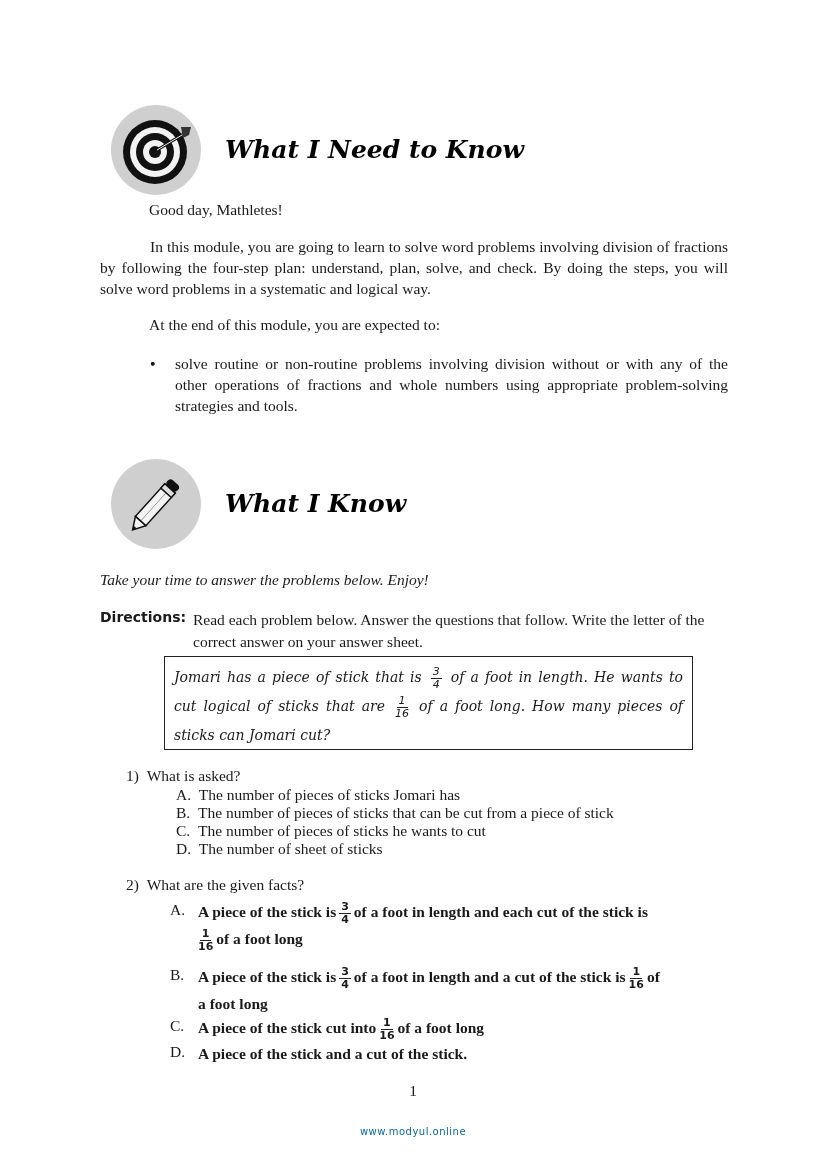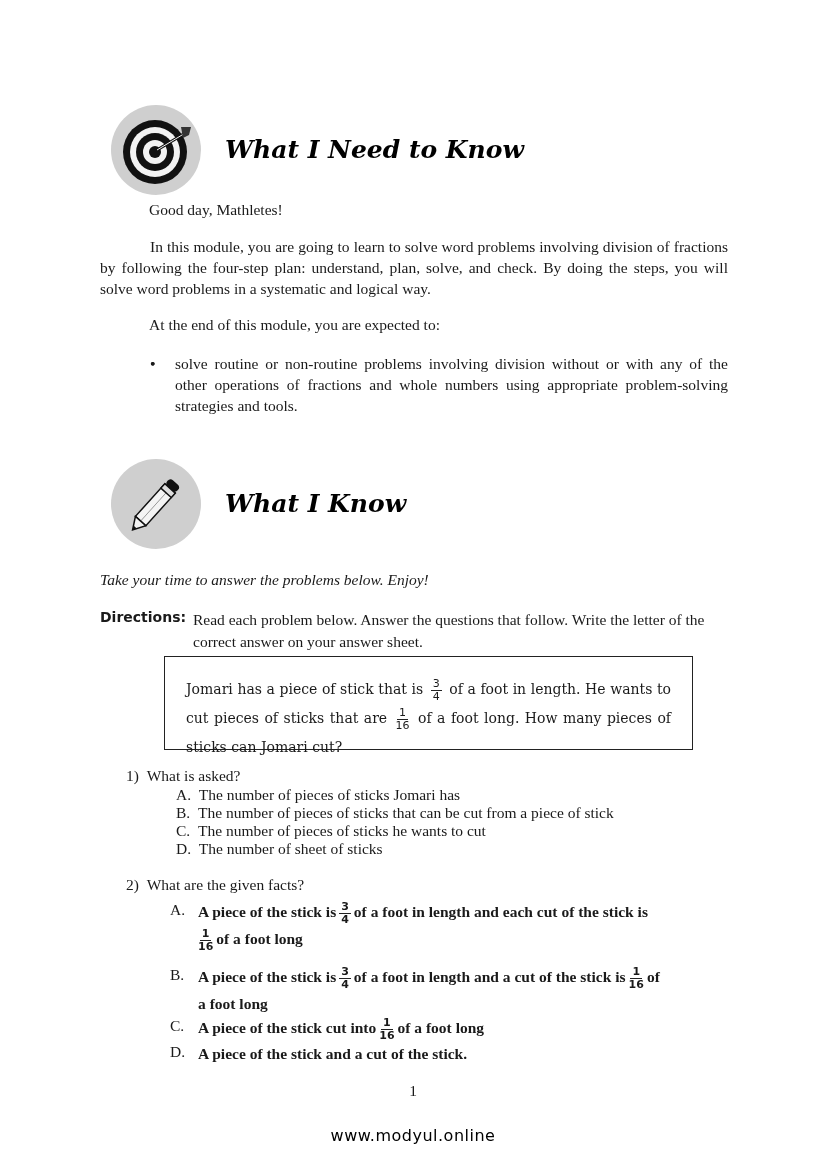--- a/index.html
+++ b/index.html
@@ -25,28 +25,28 @@
   .bullets li .dot { position: absolute; left: 2px; top: 0; }
   .frac {
     display: inline-flex; flex-direction: column; align-items: center; vertical-align: middle;
     font-family: "DejaVu Sans", sans-serif; font-size: 11px; line-height: 12px; margin: 0 3px;
   }
   .frac .num { border-bottom: 1px solid #222; padding: 0 2px; }
   .box {
     position: absolute; left: 164px; top: 656px; width: 529px; height: 94px;
     border: 1.5px solid #222; box-sizing: border-box; padding: 6px 9px;
   }
-  .box p { margin: 12px; line-height: 29px; text-align: justify; font-family: "DejaVu Serif", serif; font-size: 14px; }
+  .box p { margin: 0; line-height: 29px; text-align: justify; font-family: "DejaVu Serif", serif; font-size: 14px; font-style: italic; }
   .q { position: absolute; left: 126px; line-height: 18px; }
   .opt { position: absolute; left: 176px; line-height: 18px; }
   .opt2 { position: absolute; left: 170px; width: 560px; }
   .opt2 .lbl { position: absolute; left: 0; }
   .opt2 .txt { position: absolute; left: 28px; width: 530px; line-height: 25px; font-weight: bold; }
   .pg { position: absolute; left: 0; width: 826px; text-align: center; }
-  .watermark { font-family: "DejaVu Sans", sans-serif; color: #000000; font-size: 16px; letter-spacing: 0.5px; }
+  .watermark { font-family: "DejaVu Sans", sans-serif; color: #0369a1; font-size: 10px; letter-spacing: 0.5px; }
 </style>
 </head>
 <body>
 
 <div class="icon-circle" style="left:111px;top:105px;">
   <svg width="90" height="90" viewBox="0 0 90 90">
     <circle cx="44" cy="47" r="32" fill="#111"></circle>
     <circle cx="44" cy="47" r="25" fill="#f2f2f2"></circle>
     <circle cx="44" cy="47" r="19" fill="#111"></circle>
     <circle cx="44" cy="47" r="12" fill="#f2f2f2"></circle>
@@ -89,21 +89,21 @@
 <div class="abs serif" style="left:193px;top:609px;width:536px;line-height:22px;text-indent:0;">Read each problem below.  Answer the questions that follow.  Write the letter of the correct answer on your answer sheet.</div>
 
 <div class="box">
   <p>
     <span>Jomari has a piece of stick that is</span>
     <span class="frac">
         <span class="num">3</span>
         <span>4</span>
       </span>
     <span>of a foot in length.  He wants to</span>
-    <span>cut pieces of sticks that are</span>
+    <span>cut logical of sticks that are</span>
     <span class="frac">
         <span class="num">1</span>
         <span>16</span>
       </span>
     <span>of a foot long.  How many pieces of</span>
     <span>sticks can Jomari cut?</span>
   </p>
 </div>
 
 <div class="q serif" style="top:767px;">

